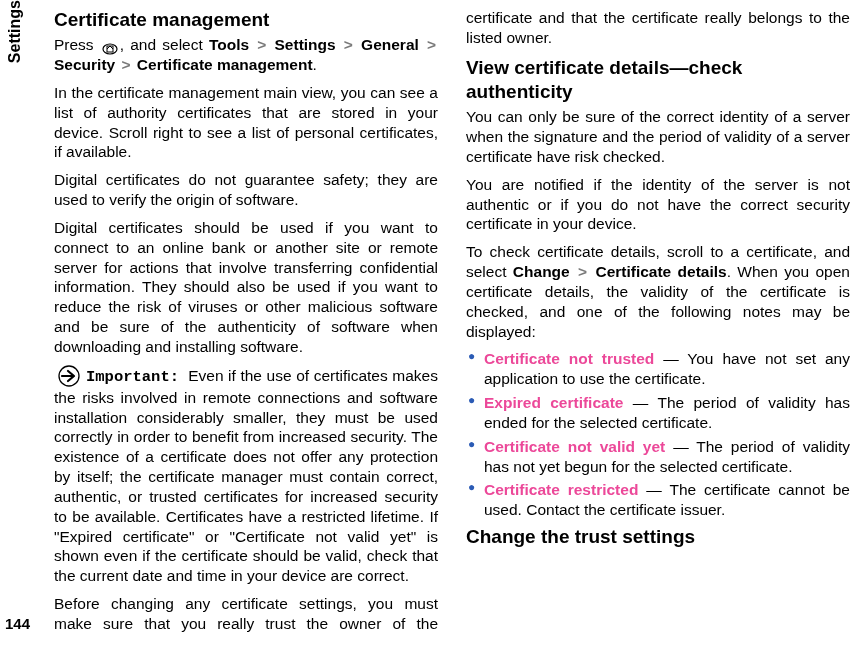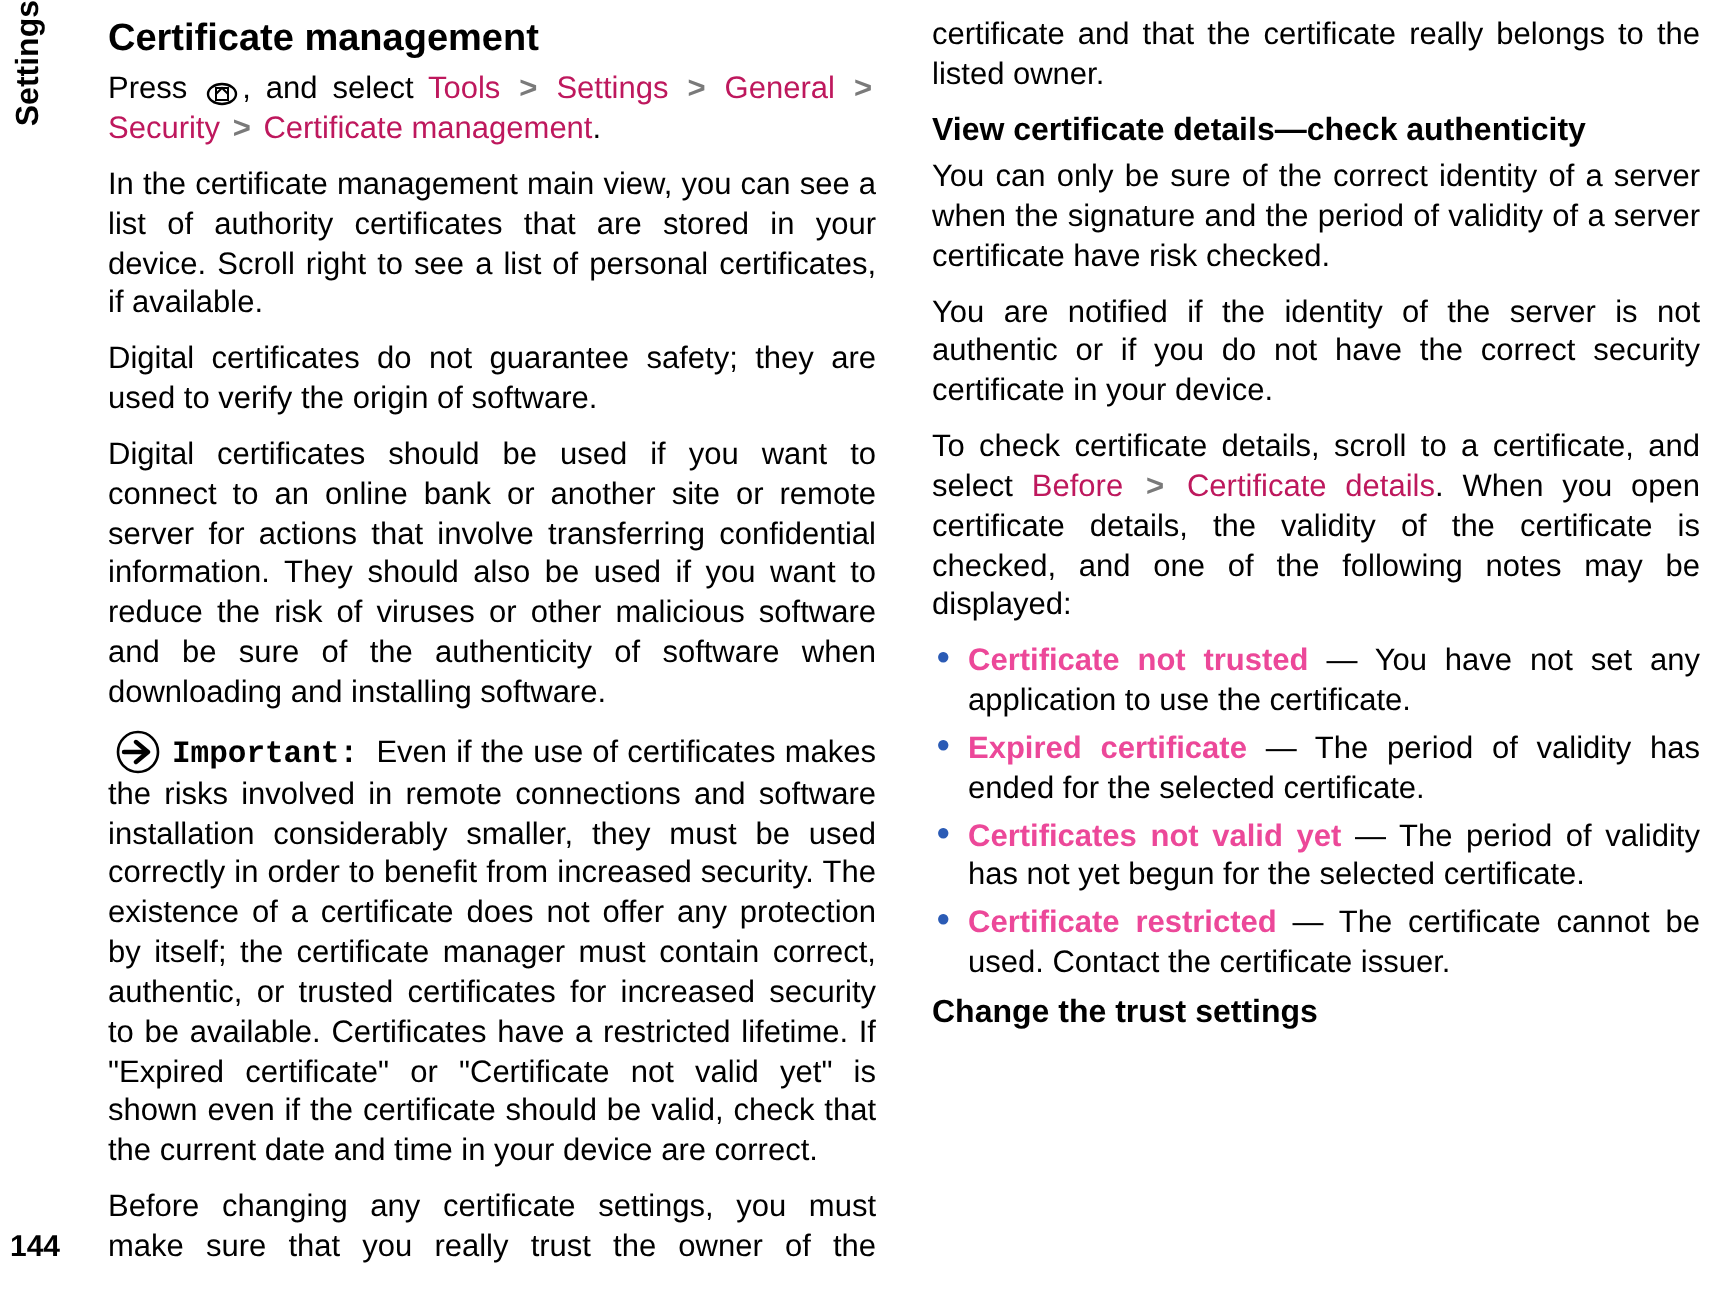--- a/index.html
+++ b/index.html
@@ -49,31 +49,31 @@
       text-align: justify;
       text-justify: inter-word;
     }
     h2 {
       font-size: 19px;
       font-weight: bold;
       margin-bottom: 3px;
       text-align: left;
     }
     h3 {
-      font-size: 16px;
+      font-size: 19px;
       font-weight: bold;
       margin: 5px 0 3px 0;
       text-align: left;
     }
     p {
       margin-bottom: 8px;
     }
     .path {
-      color: #be185d;
-      font-weight: normal;
+      color: #000000;
+      font-weight: bold;
     }
     .gt {
       color: #7a7a7a;
       font-weight: bold;
       padding: 0 2px;
     }
     .home-icon {
       display: inline-block;
       width: 16px;
       height: 12px;
@@ -145,25 +145,25 @@
   </p>
 
   <p>Before changing any certificate settings, you must make sure that you really trust the owner of the certificate and that the certificate really belongs to the listed owner.</p>
 
   <h3>View certificate details—check authenticity</h3>
 
   <p>You can only be sure of the correct identity of a server when the signature and the period of validity of a server certificate have risk checked.</p>
   <p>You are notified if the identity of the server is not authentic or if you do not have the correct security certificate in your device.</p>
 
   <p>
-    <span>To check certificate details, scroll to a certificate, and select </span><span class="path">Before</span> <span class="gt">&gt;</span> <span class="path">Certificate details</span><span>. When you open certificate details, the validity of the certificate is checked, and one of the following notes may be displayed:</span>
+    <span>To check certificate details, scroll to a certificate, and select </span><span class="path">Change</span> <span class="gt">&gt;</span> <span class="path">Certificate details</span><span>. When you open certificate details, the validity of the certificate is checked, and one of the following notes may be displayed:</span>
   </p>
 
   <ul>
     <li><span class="li-term">Certificate not trusted</span><span> — You have not set any application to use the certificate.</span></li>
     <li><span class="li-term">Expired certificate</span><span> — The period of validity has ended for the selected certificate.</span></li>
-    <li><span class="li-term">Certificates not valid yet</span><span> — The period of validity has not yet begun for the selected certificate.</span></li>
+    <li><span class="li-term">Certificate not valid yet</span><span> — The period of validity has not yet begun for the selected certificate.</span></li>
     <li><span class="li-term">Certificate restricted</span><span> — The certificate cannot be used. Contact the certificate issuer.</span></li>
   </ul>
 
   <h3>Change the trust settings</h3>
 
 </div>
 
 </body></html>

